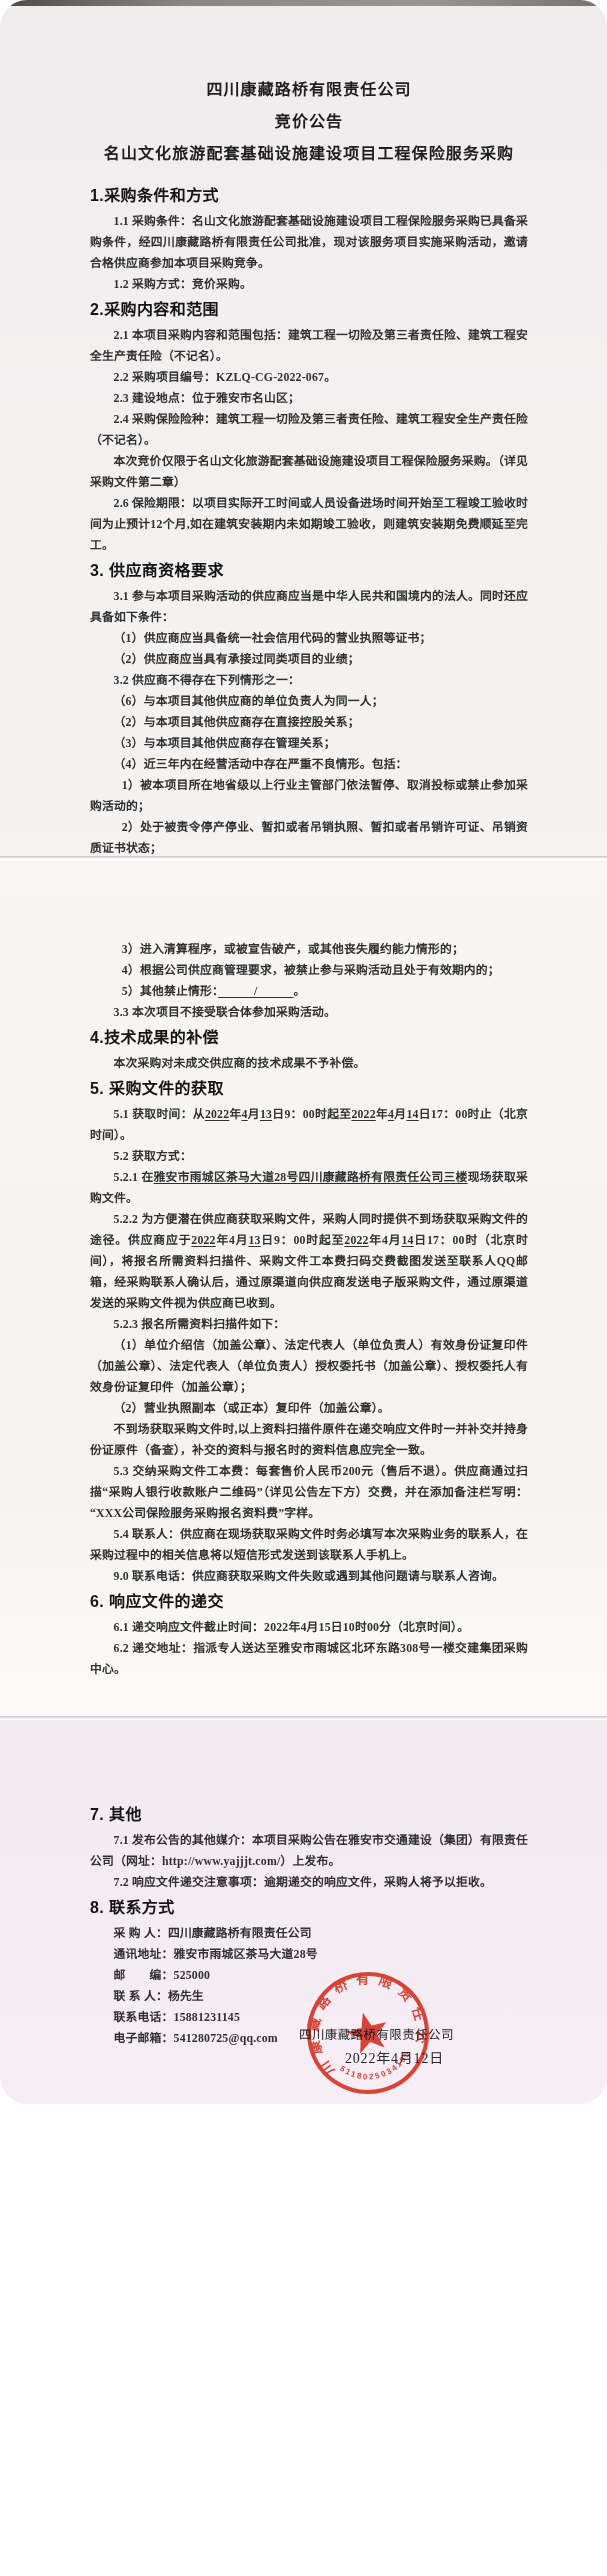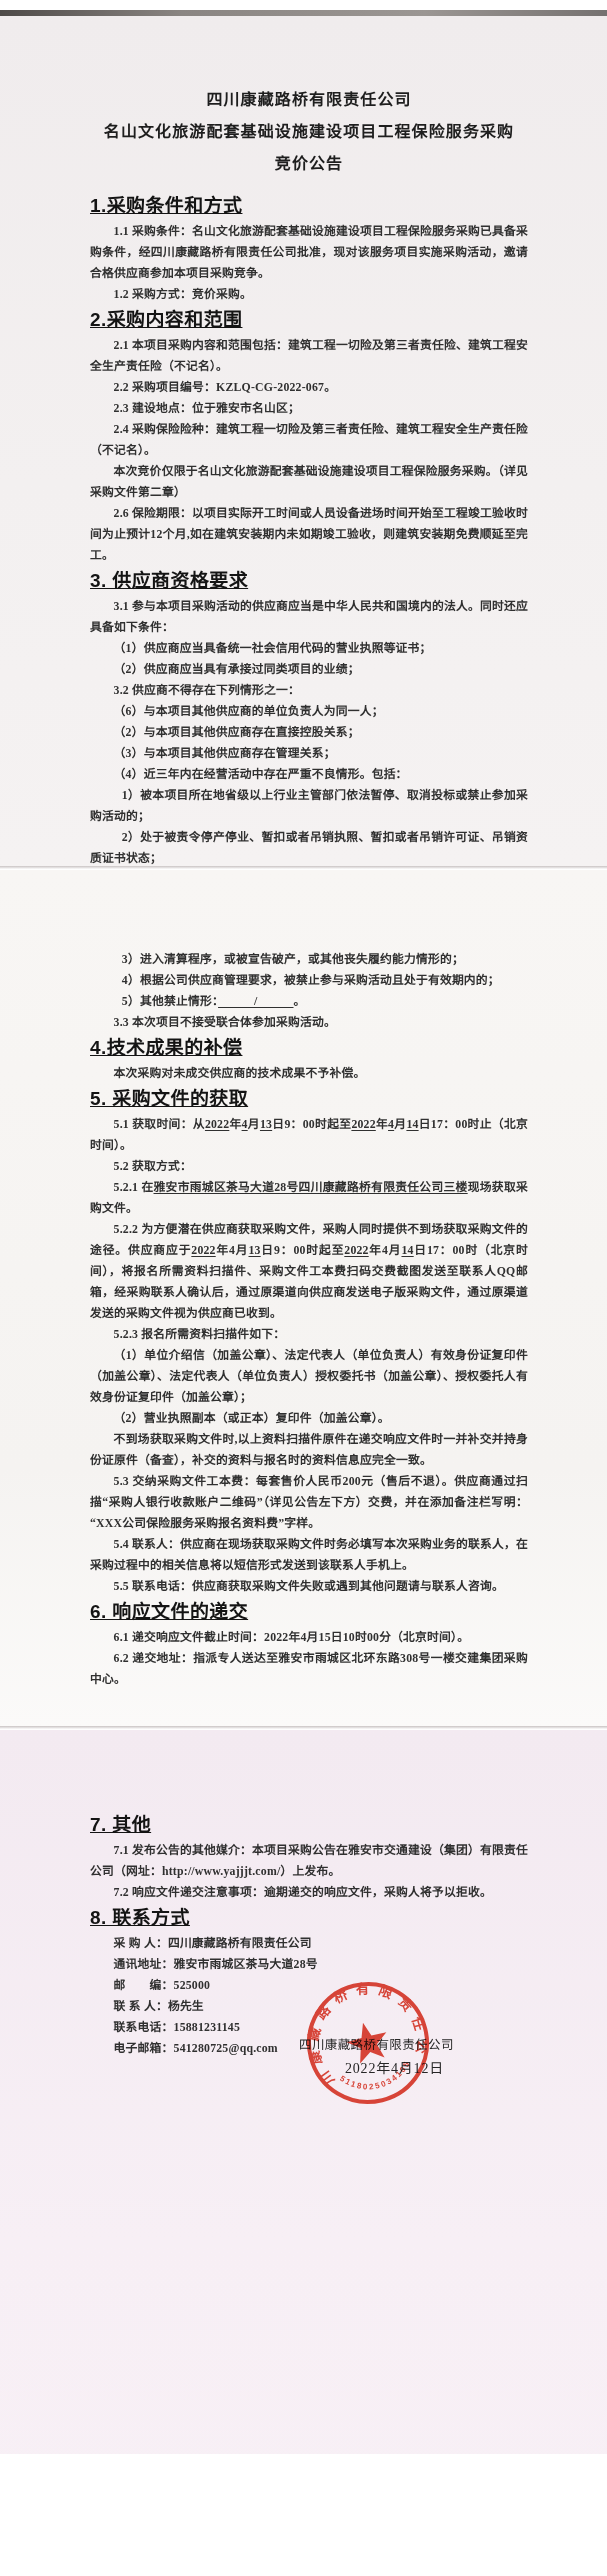--- a/index.html
+++ b/index.html
@@ -1,20 +1,20 @@
 <!DOCTYPE html>
 <html lang="zh-CN" style="font-size:12px"><head>
 <meta charset="utf-8">
 <title>竞价公告</title>
 <style>
   html,body { margin:0; padding:0; background:#ffffff; }
   .sheet {
-    width:607px; height:2444px; position:relative; overflow:hidden;
+    width:607px; height:2104px; position:relative; overflow:hidden;
     font-family:"Liberation Serif","DejaVu Serif",serif;
-    color:#2b2b2b; margin:10px auto;
+    color:#2b2b2b; margin:0 auto;border-radius:27px;
   }
   .scan-edge-top {
     height:6px;
     background:linear-gradient(90deg,#4e4a48,#8a8582 30%,#9b9693 70%,#757170);
   }
   .scan-edge-bottom {
     height:6px;
     background:linear-gradient(90deg,#cfc8cc,#b9b1b6 60%,#c5bec2);
   }
   .page {
@@ -37,22 +37,22 @@
     height:3.8px;
     background:linear-gradient(180deg,#c9c3c3,#ffffff 80%);
   }
   .title-line {
     font-size:16px; font-weight:bold; text-align:center;
     line-height:32px; letter-spacing:1.1px; color:#1e1e1e;
   }
   .title-line + .h1 { margin-top:10.6px; }
   .h1 {
     font-family:"Liberation Sans","DejaVu Sans",sans-serif;
-    font-size:19px; font-weight:bold; line-height:30px;
-    color:#141414; letter-spacing:0.4px; margin:0;text-decoration:underline;
+    font-size:16px; font-weight:bold; line-height:30px;
+    color:#141414; letter-spacing:0.4px; margin:0;
   }
   .para {
     margin:0; font-size:11.8px; line-height:21px;
     text-indent:2em; letter-spacing:0.2px; text-align:justify;
     color:#303030;
     font-weight:bold;
   }
   .para-deep { text-indent:2.7em; }
   .para u { text-underline-offset:2.3px; }
 
@@ -80,22 +80,22 @@
   }
 </style>
 </head>
 <body>
 
 <div class="sheet">
   <div class="scan-edge-top"></div>
   <div id="doc-pages">
       <section class="page page-1">
         <div class="title-line">四川康藏路桥有限责任公司</div>
+        <div class="title-line">竞价公告</div>
         <div class="title-line">名山文化旅游配套基础设施建设项目工程保险服务采购</div>
-        <div class="title-line">竞价公告</div>
         <div class="h1">1.采购条件和方式</div>
         <p class="para">1.1 采购条件：名山文化旅游配套基础设施建设项目工程保险服务采购已具备采购条件，经四川康藏路桥有限责任公司批准，现对该服务项目实施采购活动，邀请合格供应商参加本项目采购竞争。</p>
         <p class="para">1.2 采购方式：竞价采购。</p>
         <div class="h1">2.采购内容和范围</div>
         <p class="para">2.1 本项目采购内容和范围包括：建筑工程一切险及第三者责任险、建筑工程安全生产责任险（不记名）。</p>
         <p class="para">2.2 采购项目编号：KZLQ-CG-2022-067。</p>
         <p class="para">2.3 建设地点：位于雅安市名山区；</p>
         <p class="para">2.4 采购保险险种：建筑工程一切险及第三者责任险、建筑工程安全生产责任险（不记名）。</p>
         <p class="para">本次竞价仅限于名山文化旅游配套基础设施建设项目工程保险服务采购。（详见采购文件第二章）</p>
         <p class="para">2.6 保险期限：以项目实际开工时间或人员设备进场时间开始至工程竣工验收时间为止预计12个月,如在建筑安装期内未如期竣工验收，则建筑安装期免费顺延至完工。</p>
@@ -123,21 +123,21 @@
         <p class="para">5.1 获取时间：从<u>2022</u>年<u>4</u>月<u>13</u>日9：00时起至<u>2022</u>年<u>4</u>月<u>14</u>日17：00时止（北京时间）。</p>
         <p class="para">5.2 获取方式：</p>
         <p class="para">5.2.1 在<u>雅安市雨城区茶马大道28号四川康藏路桥有限责任公司三楼</u>现场获取采购文件。</p>
         <p class="para">5.2.2 为方便潜在供应商获取采购文件，采购人同时提供不到场获取采购文件的途径。供应商应于<u>2022</u>年4月<u>13</u>日9：00时起至<u>2022</u>年4月<u>14</u>日17：00时（北京时间），将报名所需资料扫描件、采购文件工本费扫码交费截图发送至联系人QQ邮箱，经采购联系人确认后，通过原渠道向供应商发送电子版采购文件，通过原渠道发送的采购文件视为供应商已收到。</p>
         <p class="para">5.2.3 报名所需资料扫描件如下：</p>
         <p class="para">（1）单位介绍信（加盖公章）、法定代表人（单位负责人）有效身份证复印件（加盖公章）、法定代表人（单位负责人）授权委托书（加盖公章）、授权委托人有效身份证复印件（加盖公章）；</p>
         <p class="para">（2）营业执照副本（或正本）复印件（加盖公章）。</p>
         <p class="para">不到场获取采购文件时,以上资料扫描件原件在递交响应文件时一并补交并持身份证原件（备查），补交的资料与报名时的资料信息应完全一致。</p>
         <p class="para">5.3 交纳采购文件工本费：每套售价人民币200元（售后不退）。供应商通过扫描“采购人银行收款账户二维码”（详见公告左下方）交费，并在添加备注栏写明：“XXX公司保险服务采购报名资料费”字样。</p>
         <p class="para">5.4 联系人：供应商在现场获取采购文件时务必填写本次采购业务的联系人，在采购过程中的相关信息将以短信形式发送到该联系人手机上。</p>
-        <p class="para">5.5 联系电话：供应商获取采购文件失败或遇到其他问题请与联系人咨询。</p>
+        <p class="para">9.0 联系电话：供应商获取采购文件失败或遇到其他问题请与联系人咨询。</p>
         <div class="h1">6. 响应文件的递交</div>
         <p class="para">6.1 递交响应文件截止时间：2022年4月15日10时00分（北京时间）。</p>
         <p class="para">6.2 递交地址：指派专人送达至雅安市雨城区北环东路308号一楼交建集团采购中心。</p>
       </section>
       <div class="page-divider"></div>
       <section class="page page-3">
         <div class="h1">7. 其他</div>
         <p class="para">7.1 发布公告的其他媒介：本项目采购公告在雅安市交通建设（集团）有限责任公司（网址：http://www.yajjjt.com/）上发布。</p>
         <p class="para">7.2 响应文件递交注意事项：逾期递交的响应文件，采购人将予以拒收。</p>
         <div class="h1">8. 联系方式</div>

